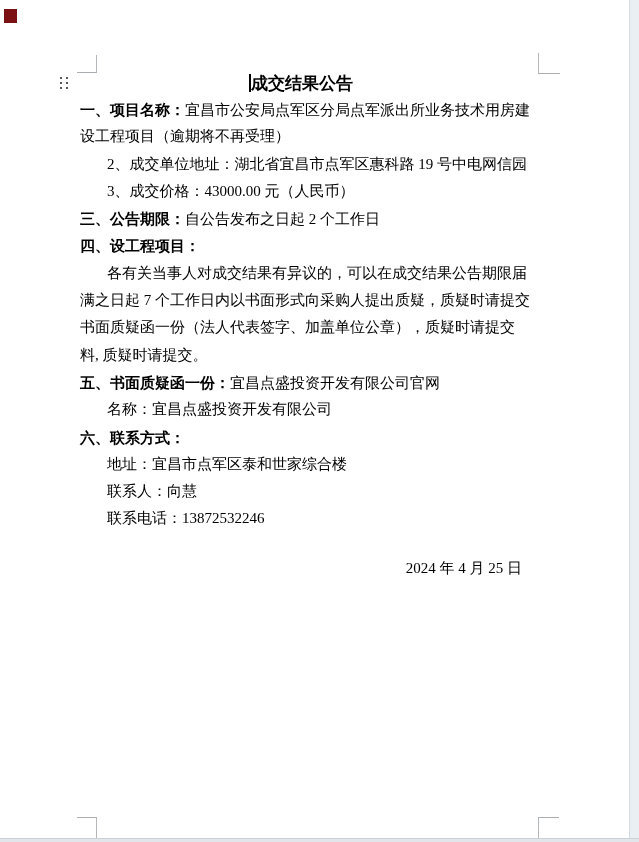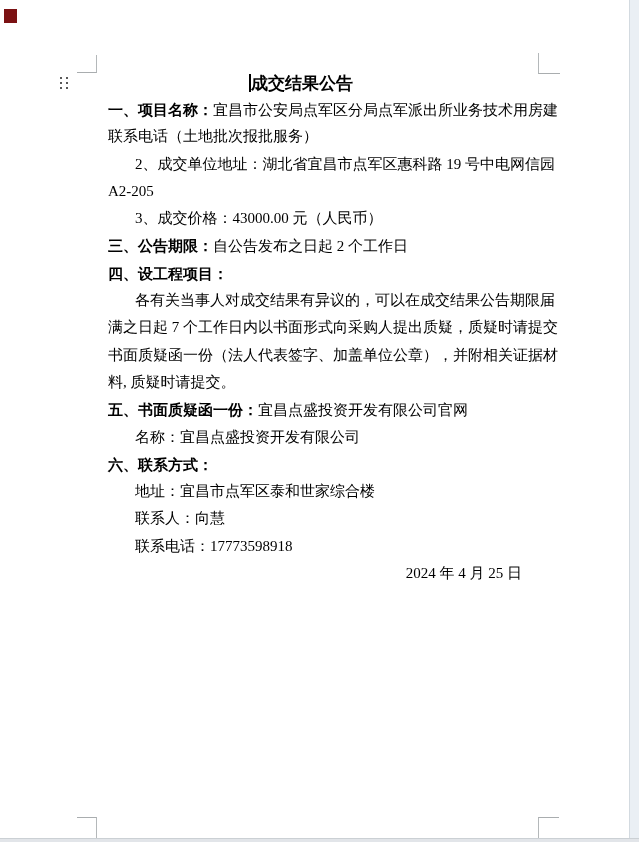--- a/index.html
+++ b/index.html
@@ -66,32 +66,33 @@
     font-family: "Liberation Sans", "DejaVu Sans", sans-serif;
     white-space: nowrap;
   }
   .cursor {
     display: inline-block;
     width: 2px; height: 18px;
     background: #000;
     vertical-align: -3px;
     margin-right: 0px;
   }
-  .doc-lines { font-size: 15px; margin-left: 28px; }
+  .doc-lines { font-size: 15px; }
   .line {
     line-height: 27.3px;
     height: 27.3px;
     white-space: nowrap;
   }
   .line.indent { padding-left: 27px; }
   .line .b {
     font-weight: 700;
     font-family: "Liberation Sans", "DejaVu Sans", sans-serif;
   }
   .doc-date {
+    margin-top: 22px;
     text-align: right;
     font-size: 15px;
     line-height: 27px;
     white-space: nowrap;
   }
 </style>
 </head>
 <body>
 
 <div class="rec-marker"></div>
@@ -107,34 +108,33 @@
     <i></i>
     <i></i>
     <i></i>
     <i></i>
 </div>
 
 <div class="text-area">
   <div class="doc-title"><span class="cursor"></span><span>成交结果公告</span></div>
   <div class="doc-lines">
       <div class="line"><span class="b">一、项目名称：</span><span>宜昌市公安局点军区分局点军派出所业务技术用房建</span></div>
-      <div class="line"><span>联系电话（土地批次报批服务）</span></div>
+      <div class="line"><span>设工程项目（逾期将不再受理）</span></div>
       <div class="line indent"><span>2、成交单位地址：湖北省宜昌市点军区惠科路 19 号中电网信园</span></div>
-      <div class="line"><span>A2-205</span></div>
       <div class="line indent"><span>3、成交价格：43000.00 元（人民币）</span></div>
       <div class="line"><span class="b">三、公告期限：</span><span>自公告发布之日起 2 个工作日</span></div>
       <div class="line"><span class="b">四、设工程项目：</span></div>
       <div class="line indent"><span>各有关当事人对成交结果有异议的，可以在成交结果公告期限届</span></div>
       <div class="line"><span>满之日起 7 个工作日内以书面形式向采购人提出质疑，质疑时请提交</span></div>
-      <div class="line"><span>书面质疑函一份（法人代表签字、加盖单位公章），并附相关证据材</span></div>
+      <div class="line"><span>书面质疑函一份（法人代表签字、加盖单位公章），质疑时请提交</span></div>
       <div class="line"><span>料, 质疑时请提交。</span></div>
       <div class="line"><span class="b">五、书面质疑函一份：</span><span>宜昌点盛投资开发有限公司官网</span></div>
       <div class="line indent"><span>名称：宜昌点盛投资开发有限公司</span></div>
       <div class="line"><span class="b">六、联系方式：</span></div>
       <div class="line indent"><span>地址：宜昌市点军区泰和世家综合楼</span></div>
       <div class="line indent"><span>联系人：向慧</span></div>
-      <div class="line indent"><span>联系电话：17773598918</span></div>
+      <div class="line indent"><span>联系电话：13872532246</span></div>
     </div>
   <div class="doc-date">2024 年 4 月 25 日</div>
 </div>
 
 <div class="v-scroll"></div>
 <div class="h-scroll"></div>
 
 </body></html>

